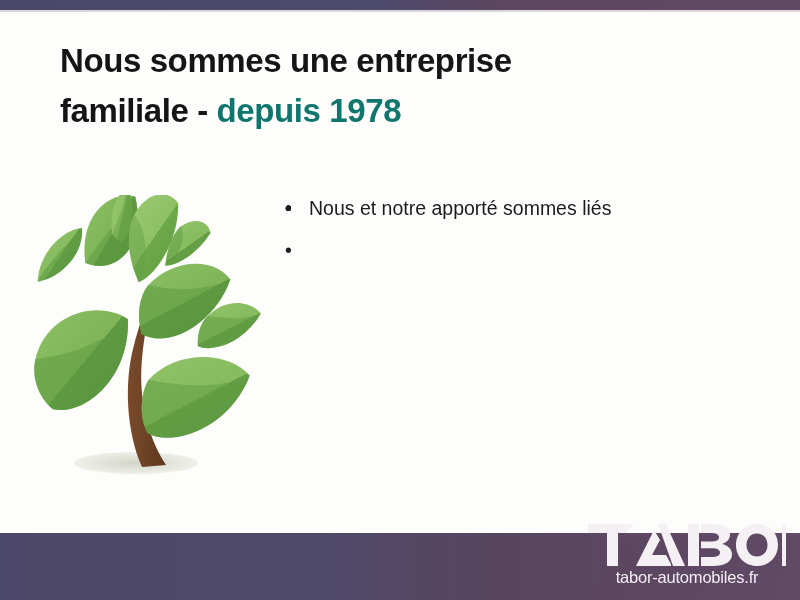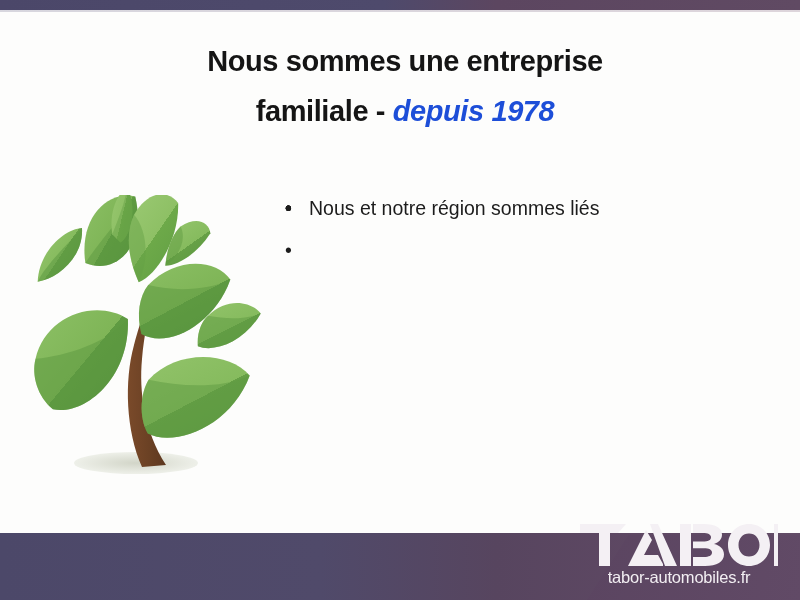--- a/index.html
+++ b/index.html
@@ -18,25 +18,25 @@
   }
   .topbar-hairline{
     position:absolute;left:0;top:10px;width:800px;height:2px;
     background:linear-gradient(90deg,#b9b7c6 0%,#c3b4c0 100%);
     opacity:.55;
   }
 
   
   .title{
     position:absolute;left:60px;top:36px;width:690px;
-    text-align:center;
-    font-size:29px;line-height:50px;font-weight:bold;
+    text-align:left;
+    font-size:33px;line-height:50px;font-weight:bold;
     color:#151515;letter-spacing:-0.4px;
   }
-  .title .green{color:#1d4ed8;font-style:italic;}
+  .title .green{color:#0f766e;}
 
   
   .bullets{
     position:absolute;left:283px;top:188px;width:480px;
     list-style:none;margin:0;padding:0;
   }
   .bullets li{
     position:relative;
     padding-left:26px;
     font-size:19.5px;
@@ -59,21 +59,21 @@
     background:linear-gradient(90deg,#4c4869 0%,#504a6a 40%,#57455f 62%,#5e4863 80%,#624c66 100%);
   }
   
   .logo-panel{
     position:absolute;right:0;bottom:0;width:245px;height:95px;
     background:linear-gradient(90deg,#5a4561 0%,#61496५ 0%,#614a66 100%);
     background:linear-gradient(100deg,#5a4460 0%,#614a66 100%);
     clip-path:polygon(13% 100%, 30% 31.6%, 100% 31.6%, 100% 100%);
   }
   .logo-wrap{
-    position:absolute;right:15px;bottom:8px;width:212px;height:68px;
+    position:absolute;right:7px;bottom:8px;width:212px;height:68px;
     text-align:center;
   }
   .logo-mark{
     display:block;width:198px;height:42px;margin:0 auto;
   }
   .logo-url{
     display:block;
     font-size:16.5px;line-height:20px;
     color:#f2eef2;letter-spacing:-0.2px;
     margin-top:1px;
@@ -175,21 +175,21 @@
       </g>
     </svg>
   </div>
 
   <ul class="bullets">
     <li><span class="dot">•</span></li>
     <li><span class="dot">•</span></li>
     <li><span class="dot">•</span></li>
     <li><span class="dot">•</span></li>
     <li><span class="dot">•</span></li>
-    <li><span class="dot">•</span><span>Nous et notre région sommes liés</span></li>
+    <li><span class="dot">•</span><span>Nous et notre apporté sommes liés</span></li>
     <li><span class="dot">•</span></li>
   </ul>
 
   <div class="bottombar"></div>
 
   <div class="logo-panel"></div>
 
   <div class="logo-wrap">
     <svg class="logo-mark" viewBox="0 0 198 42" xmlns="http://www.w3.org/2000/svg">
       <g fill="#f4f0f4">

